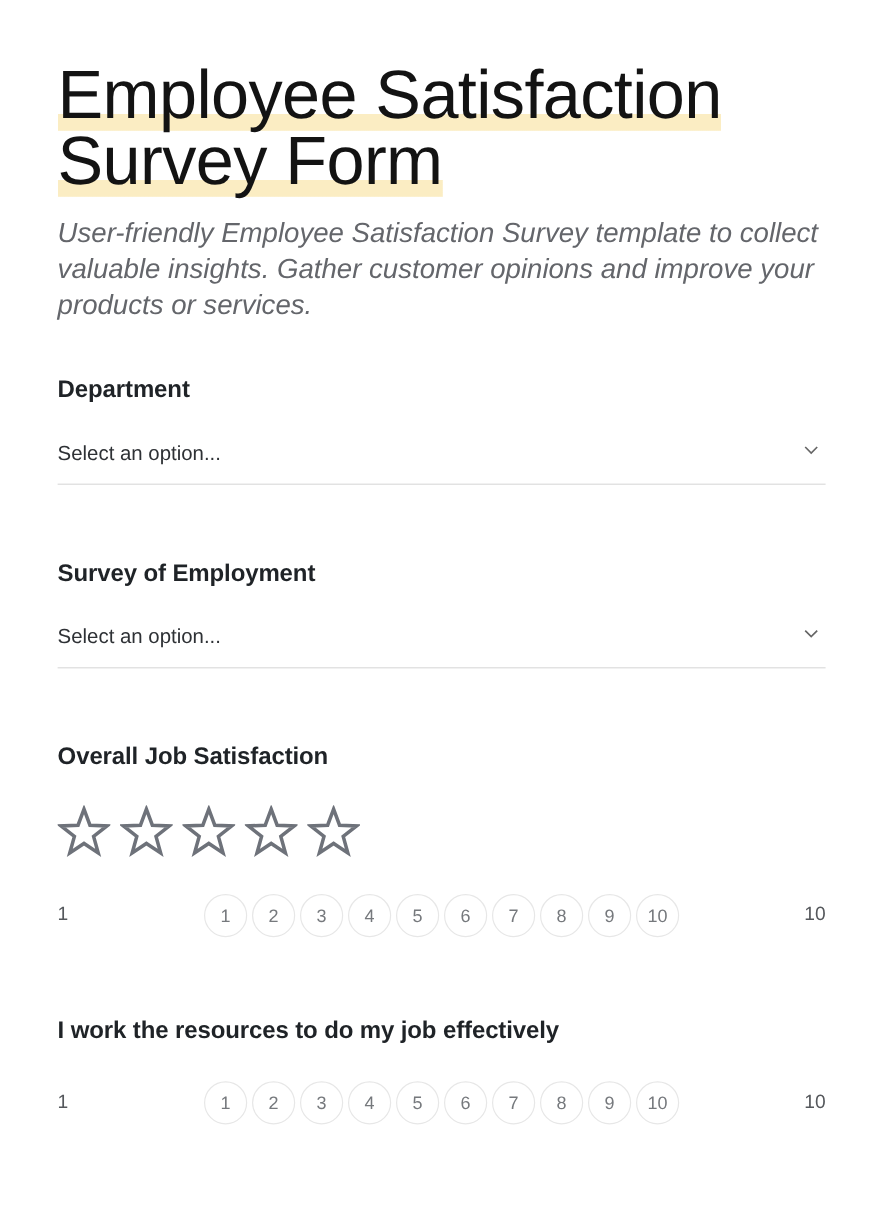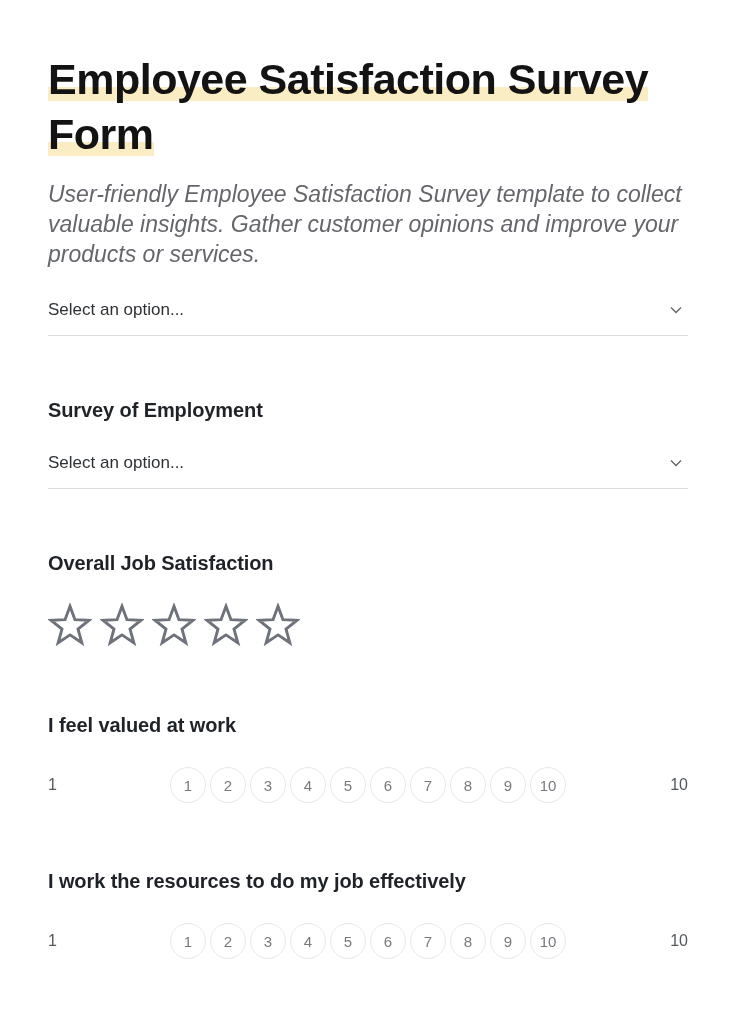--- a/index.html
+++ b/index.html
@@ -18,21 +18,21 @@
   *{box-sizing:border-box;}
   html,body{margin:0;padding:0;}
   body{
     width:736px;height:1024px;overflow:hidden;background:#ffffff;
     font-family:"Liberation Sans", sans-serif;
   }
   .container{width:640px;margin-left:48px;}
 
   .page-title{
     margin:52px 0 0 0;
-    font-size:43px;line-height:55px;font-weight:700;letter-spacing:-0.5px;
+    font-size:57px;line-height:55px;font-weight:400;letter-spacing:-0.5px;
     color:var(--title);
   }
   .hl{
     background-image:linear-gradient(var(--highlight),var(--highlight));
     background-repeat:no-repeat;
     background-size:100% 14px;
     background-position:0 calc(100% - 2px);
     -webkit-box-decoration-break:clone;
     box-decoration-break:clone;
   }
@@ -47,21 +47,21 @@
     font-size:20px;line-height:24px;font-weight:700;
     color:var(--label);letter-spacing:-0.1px;
   }
   .mt-first{margin-top:44px;}
   .mt-section{margin-top:62px;}
   .mt-question{margin-top:66px;}
 
   .select-row{
     margin-top:30px;padding-bottom:14px;
     border-bottom:1px solid var(--divider);
-    display:flex;align-items:center;justify-content:space-between;
+    display:flex;justify-content:space-between;
     cursor:pointer;
   }
   .select-placeholder{
     font-size:17px;line-height:22px;color:var(--select_text);
   }
   .chevron{display:inline-flex;margin-right:4px;}
 
   .stars{margin-top:28px;display:flex;gap:8px;}
   .star-btn{
     background:none;border:0;padding:0;margin:0;cursor:pointer;
@@ -90,20 +90,21 @@
 </head>
 <body>
 
 <div class="container">
 
   <h1 class="page-title"><span class="hl">Employee Satisfaction Survey Form</span></h1>
 
   <p class="page-description">User-friendly Employee Satisfaction Survey template to collect valuable insights. Gather customer opinions and improve your products or services.</p>
 
   <section>
+    <div class="field-label mt-first">Department</div>
     <div class="select-row">
       <span class="select-placeholder">Select an option...</span>
       <span class="chevron">
         <svg width="16" height="16" viewBox="0 0 16 16">
             <path d="M3 5.5 L8 10.5 L13 5.5" fill="none" stroke="#666666" stroke-width="1.4"></path>
           </svg>
       </span>
     </div>
   </section>
 
@@ -144,21 +145,20 @@
       </button>
         <button class="star-btn">
         <svg width="44" height="44" viewBox="0 0 24 24">
           <polygon points="12,1.8 14.7,9.08 22.46,9.4 16.37,14.22 18.46,21.7 12,17.4 5.54,21.7 7.63,14.22 1.54,9.4 9.3,9.08" fill="none" stroke="#6E727A" stroke-width="1.6" stroke-linejoin="miter"></polygon>
         </svg>
       </button>
       </div>
   </section>
 
   <section>
-    <div class="field-label mt-question">I feel valued at work</div>
     <div class="scale-row">
       <span class="edge-label">1</span>
       <div class="scale-options">
           <button class="scale-circle">1</button>
           <button class="scale-circle">2</button>
           <button class="scale-circle">3</button>
           <button class="scale-circle">4</button>
           <button class="scale-circle">5</button>
           <button class="scale-circle">6</button>
           <button class="scale-circle">7</button>

